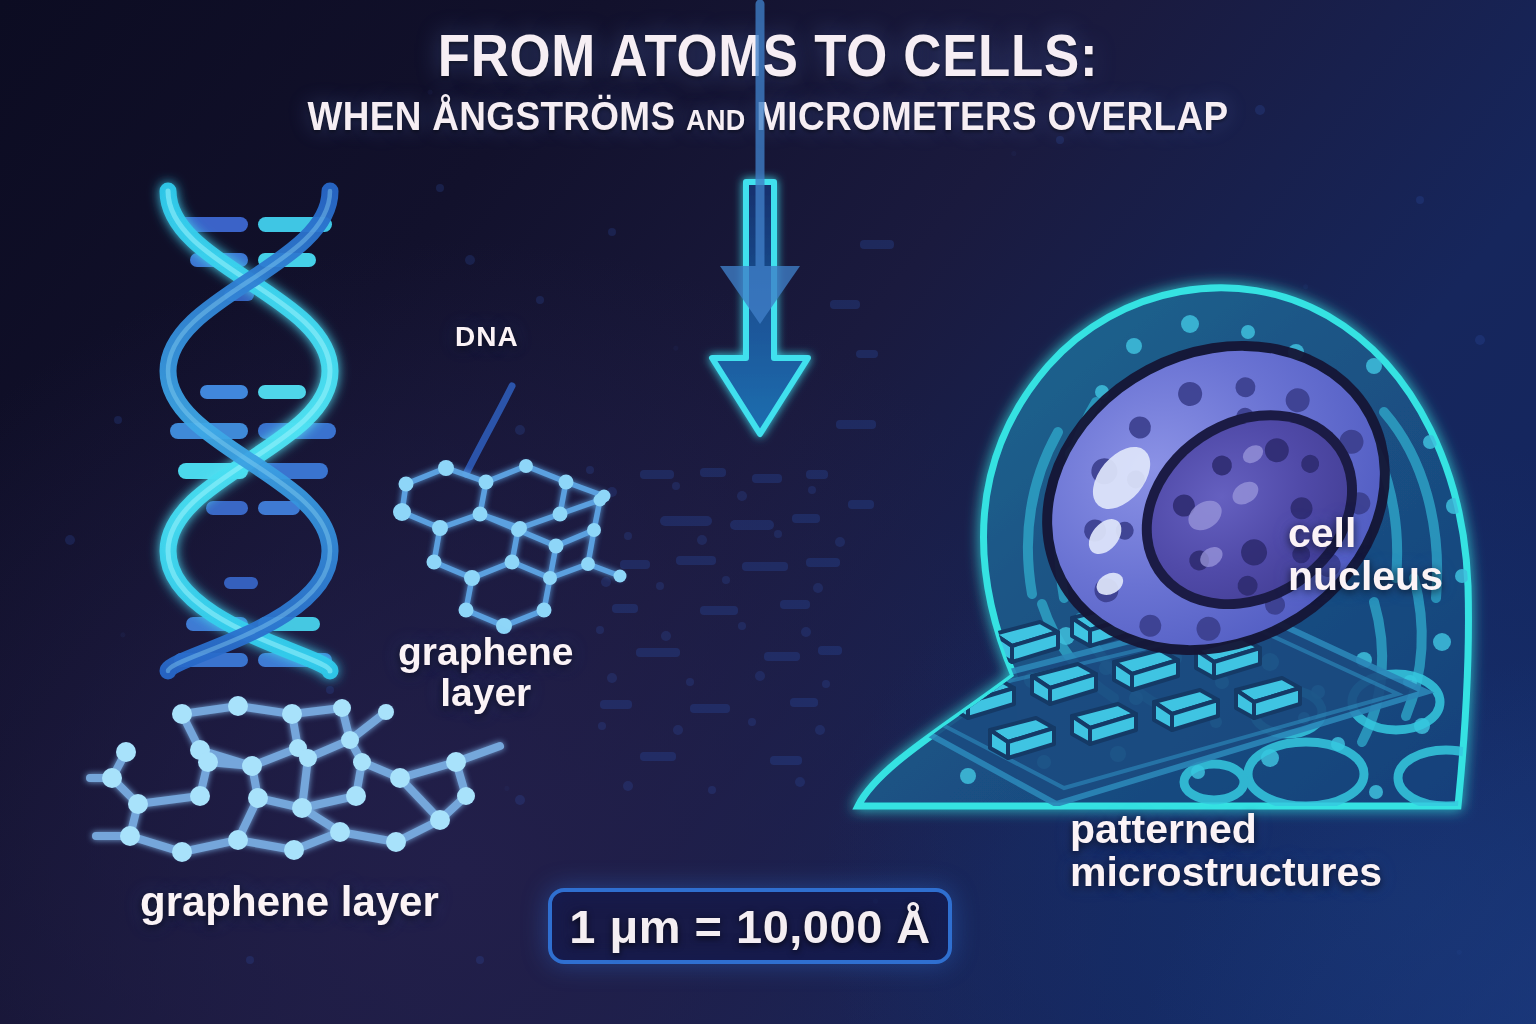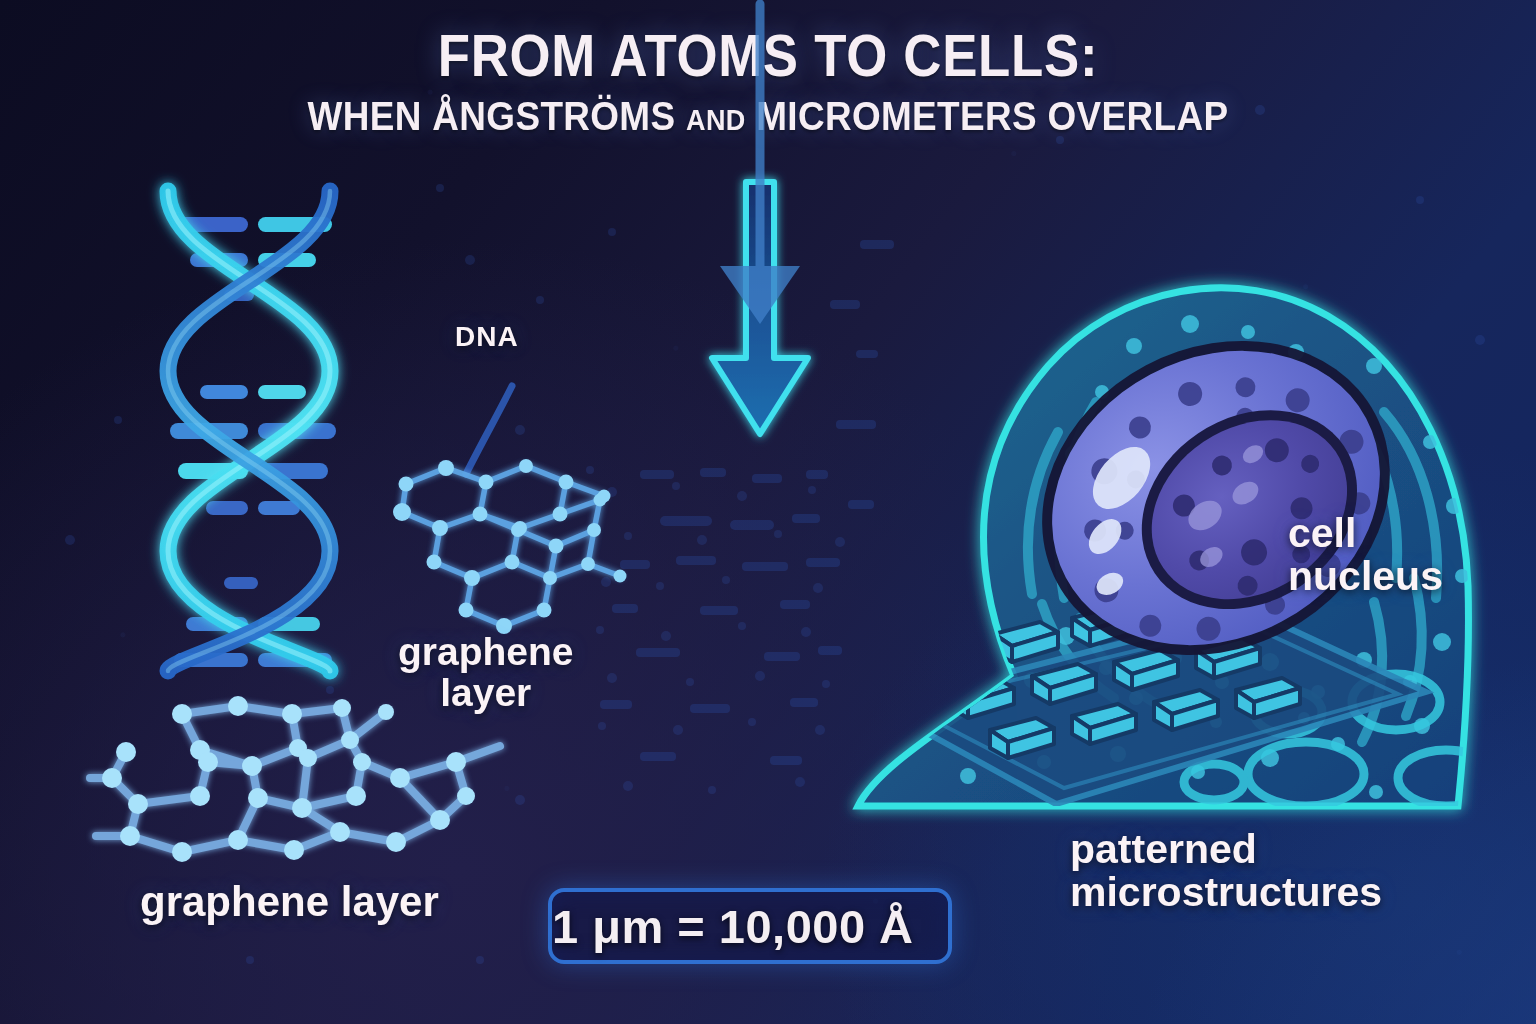--- a/index.html
+++ b/index.html
@@ -61,31 +61,31 @@
     color:#fbf3f6;
     font-weight:700;
     text-shadow:0 2px 8px rgba(0,0,0,.75), 0 0 18px rgba(90,140,255,.25);
     line-height:1.05;
     white-space:pre-line;
   }
   #label-dna            { left:455px; top:322px;  font-size:28px; letter-spacing:1px; }
   #label-graphene-small { left:398px; top:632px;  font-size:39px; text-align:center; }
   #label-graphene-big   { left:140px; top:880px;  font-size:42px; }
   #label-cell-nucleus   { left:1268px; top:512px; font-size:41px; text-align:left;margin-left:20px; }
-  #label-microstructures{ left:1070px; top:808px; font-size:41px; text-align:left;margin-top:20px; }
+  #label-microstructures{ left:1070px; top:808px; font-size:41px; text-align:left; }
 
   
   #equation-box {
     position:absolute; left:548px; top:888px;
     width:404px; height:76px;
     border:4px solid #2f6fd0;
     border-radius:16px;
     background:rgba(19,22,70,.55);
     box-shadow:0 0 26px rgba(47,111,208,.45), inset 0 0 22px rgba(20,30,90,.6);
-    display:flex; align-items:center; justify-content:flex-start;
+    display:flex; align-items:center; justify-content:center;
   }
   #equation-text {
     color:#f4eef2; font-size:47px; font-weight:700; letter-spacing:.5px;
     text-shadow:0 2px 6px rgba(0,0,0,.7);
   }
 
   svg { display:block; overflow:visible; }
   .abs { position:absolute; }
 </style>
 </head>

